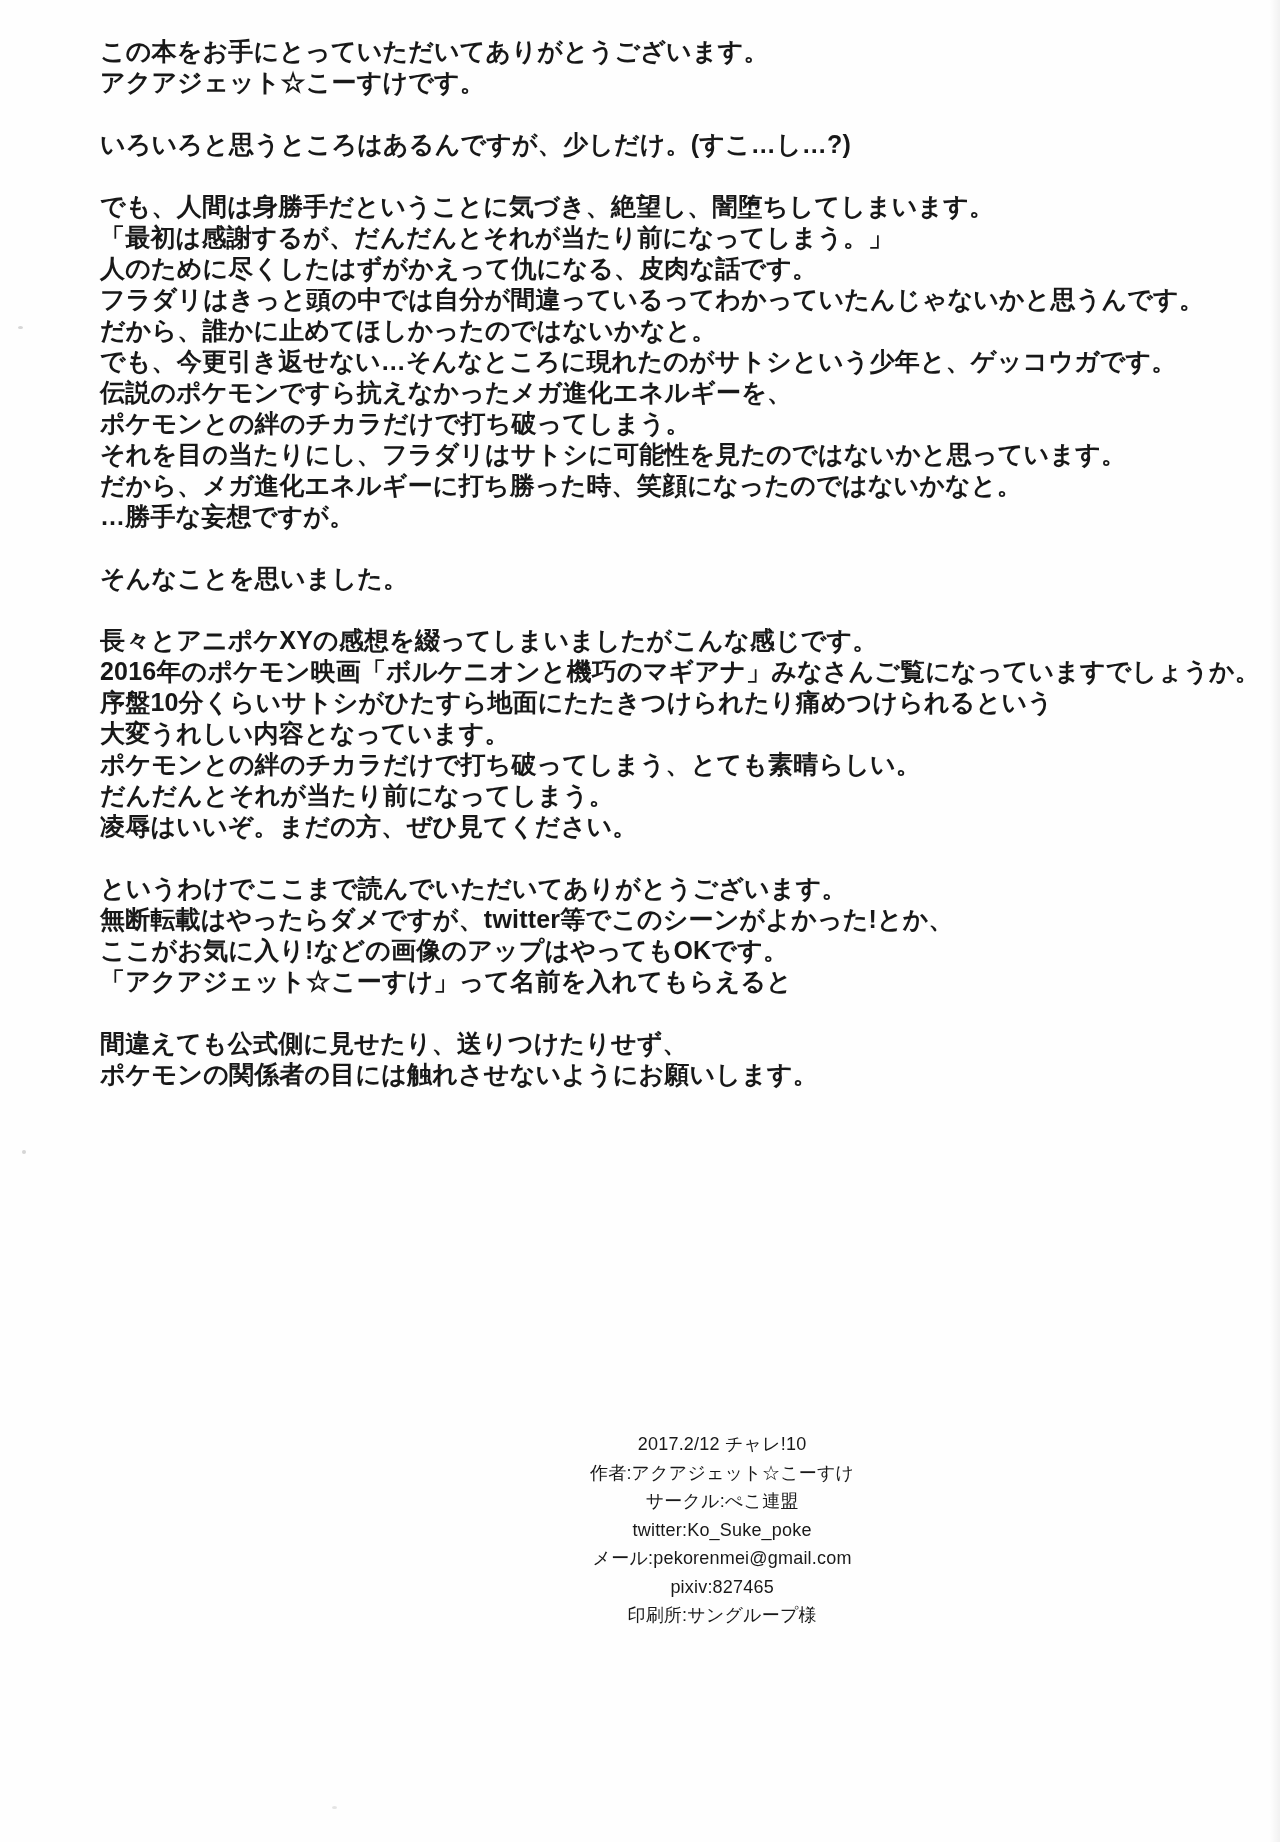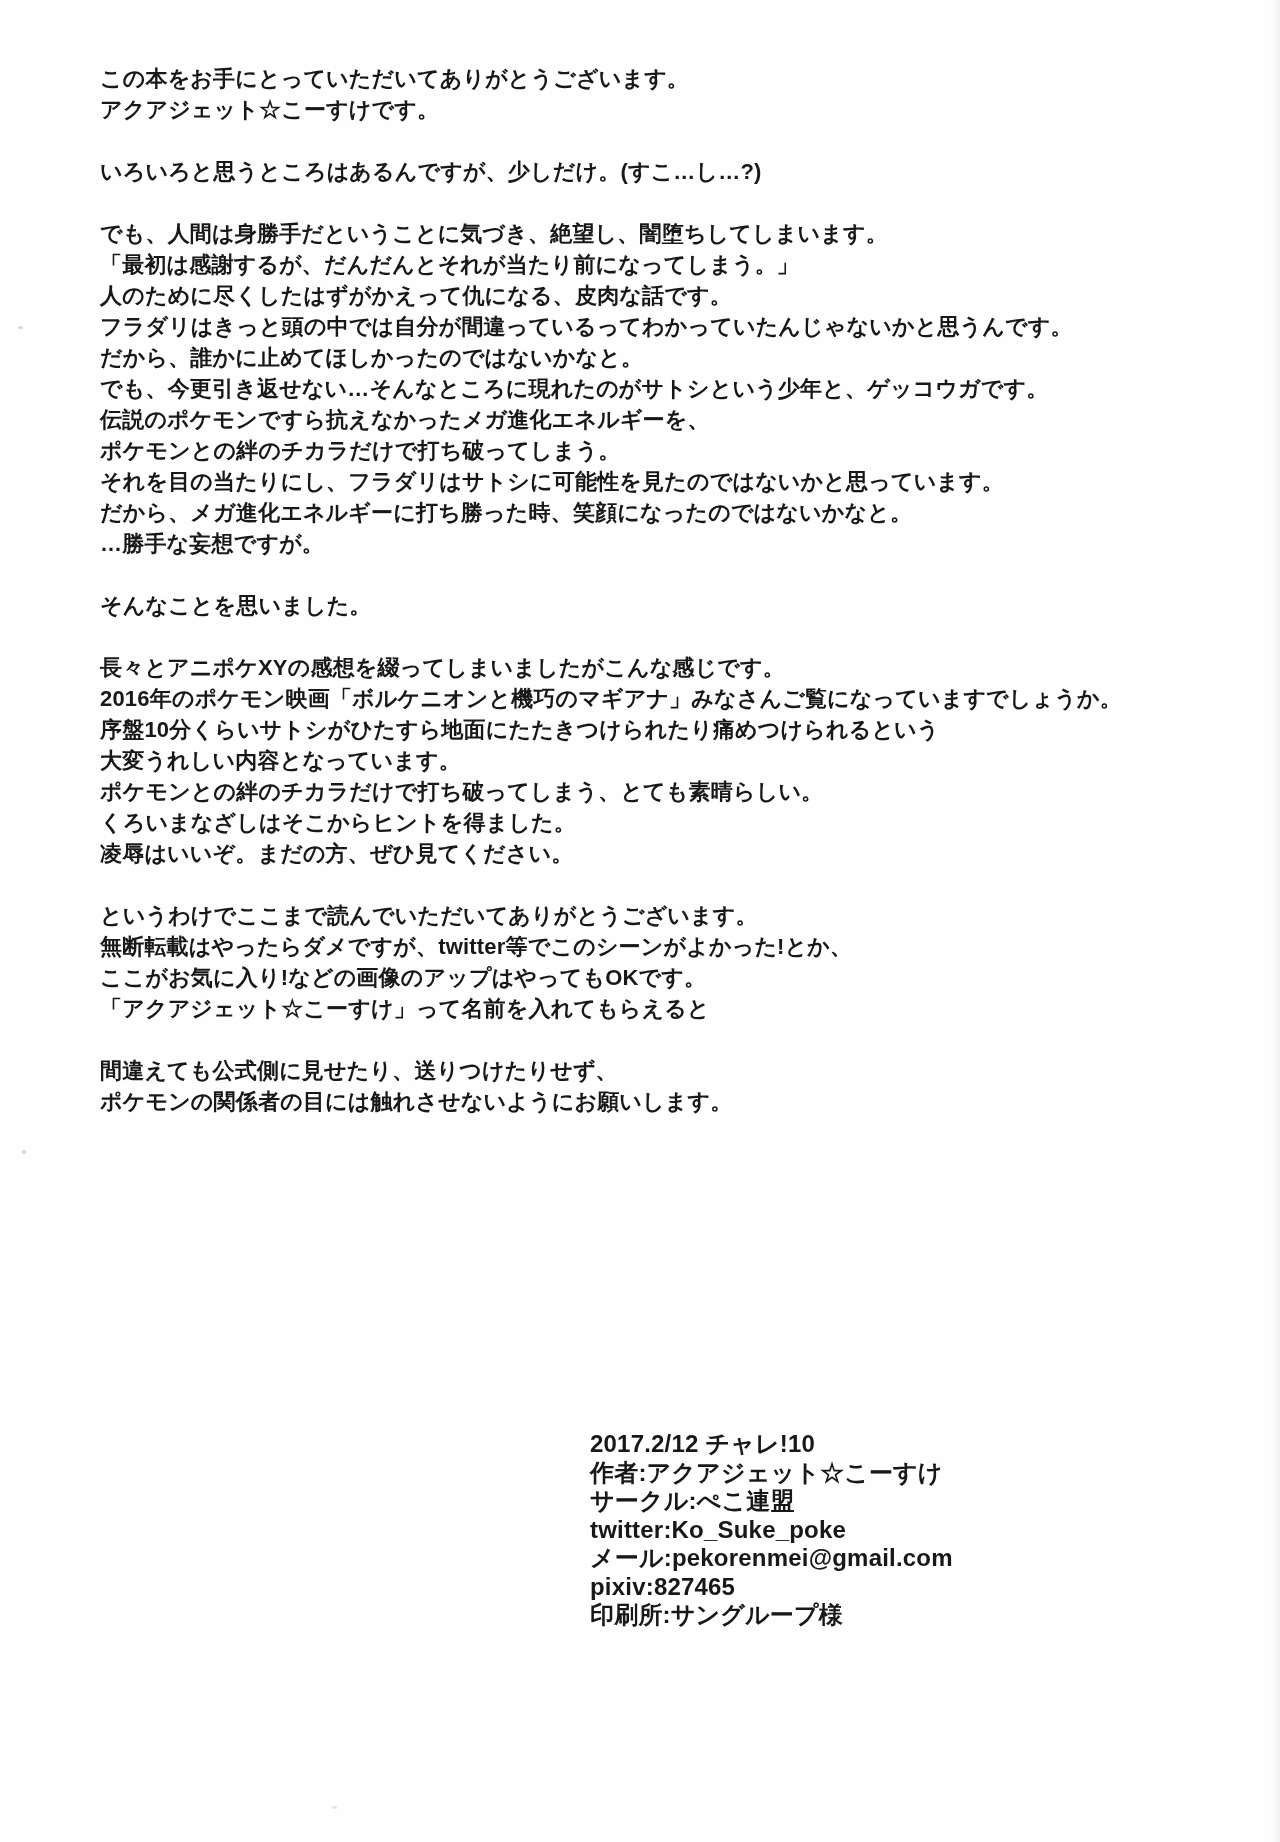--- a/index.html
+++ b/index.html
@@ -15,37 +15,37 @@
     background: #fefefe;
     overflow: hidden;
     font-family: "Liberation Sans", sans-serif;
     color: #181818;
   }
   .body-text {
     position: absolute;
     left: 100px;
     top: 36px;
     width: 1100px;
-    font-size: 22px;
+    font-size: 25px;
     line-height: 31px;
     font-weight: 700;
     letter-spacing: 0.2px;
     white-space: nowrap;
-    margin-top: 27px;
   }
   .body-text .line.blank { visibility: hidden; }
   .colophon {
     position: absolute;
     left: 590px;
     top: 1430px;
-    font-size: 24px;
+    font-size: 18px;
     line-height: 28.5px;
-    font-weight: 700;
+    font-weight: 400;
     letter-spacing: 0.2px;
     white-space: nowrap;
+    text-align: center;
   }
   
   .speck {
     position: absolute;
     background: #b5b5b5;
     border-radius: 50%;
     opacity: 0.55;
   }
   .speck.s1 { left: 18px;  top: 326px;  width: 5px; height: 3px; }
   .speck.s2 { left: 22px;  top: 1150px; width: 4px; height: 4px; }
@@ -80,21 +80,21 @@
       <div class="line">だから、メガ進化エネルギーに打ち勝った時、笑顔になったのではないかなと。</div>
       <div class="line">…勝手な妄想ですが。</div>
       <div class="line blank">&nbsp;</div>
       <div class="line">そんなことを思いました。</div>
       <div class="line blank">&nbsp;</div>
       <div class="line">長々とアニポケXYの感想を綴ってしまいましたがこんな感じです。</div>
       <div class="line">2016年のポケモン映画「ボルケニオンと機巧のマギアナ」みなさんご覧になっていますでしょうか。</div>
       <div class="line">序盤10分くらいサトシがひたすら地面にたたきつけられたり痛めつけられるという</div>
       <div class="line">大変うれしい内容となっています。</div>
       <div class="line">ポケモンとの絆のチカラだけで打ち破ってしまう、とても素晴らしい。</div>
-      <div class="line">くろいまなざしはそこからヒントを得ました。</div>
+      <div class="line">だんだんとそれが当たり前になってしまう。</div>
       <div class="line">凌辱はいいぞ。まだの方、ぜひ見てください。</div>
       <div class="line blank">&nbsp;</div>
       <div class="line">というわけでここまで読んでいただいてありがとうございます。</div>
       <div class="line">無断転載はやったらダメですが、twitter等でこのシーンがよかった!とか、</div>
       <div class="line">ここがお気に入り!などの画像のアップはやってもOKです。</div>
       <div class="line">「アクアジェット☆こーすけ」って名前を入れてもらえると</div>
       <div class="line blank">&nbsp;</div>
       <div class="line">間違えても公式側に見せたり、送りつけたりせず、</div>
       <div class="line">ポケモンの関係者の目には触れさせないようにお願いします。</div>
     </div>

